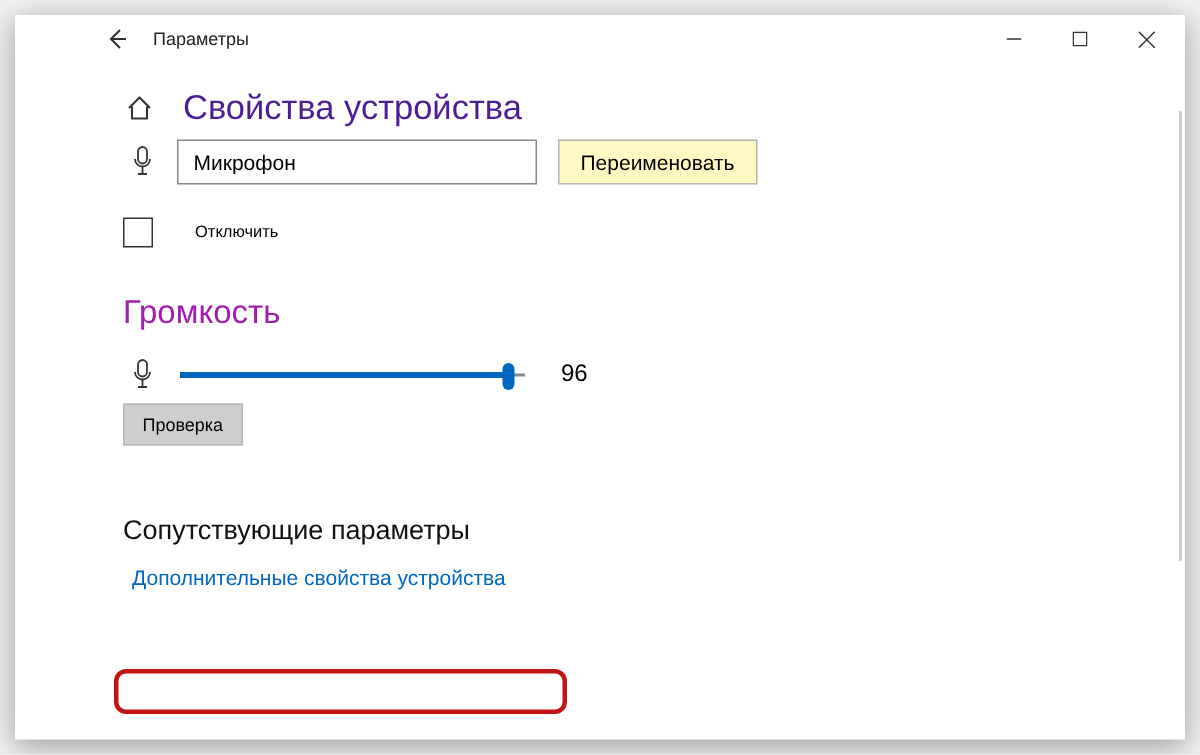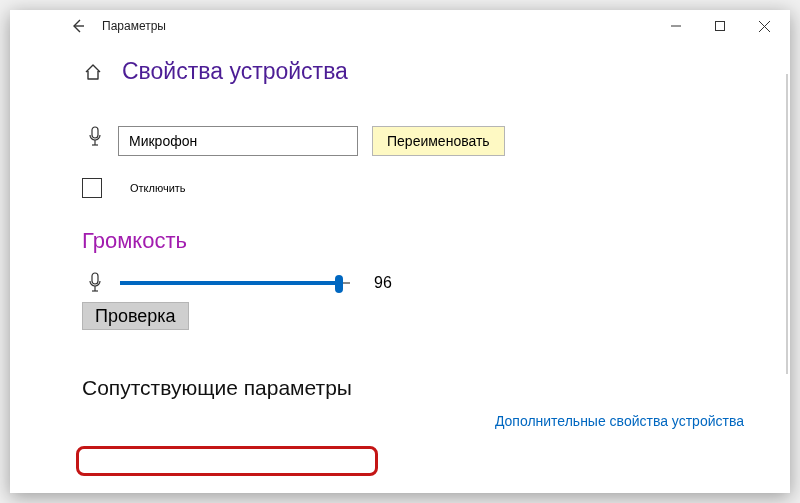--- a/index.html
+++ b/index.html
@@ -56,22 +56,22 @@
     display:inline-flex; align-items:center; justify-content:center;
     margin-right: 18px;
   }
   .page-title {
     font-size: 23px;
     font-weight: 400;
     color: #4c1d95;
   }
   
   .rename-row {
-    display:flex; align-items:flex-start;
-    margin-top: 41px;
+    display:flex; align-items:center;
+    margin-top: 8px;
   }
   .mic-mini {
     width: 26px; display:flex; justify-content:center;
   }
   .name-input {
     width: 240px; height: 30px;
     border: 1px solid #888;
     font-size: 14px;
     padding: 0 10px;
     margin-left: 10px;
@@ -133,35 +133,34 @@
   }
   .vol-value {
     font-size: 16px;
     margin-left: 24px;
   }
   .test-btn {
     height: 28px;
     margin-top: 8px;
     background: #cfcfcf;
     border: 1px solid #b5b5b5;
-    font-size: 18px;
+    font-size: 12px;
     padding: 0 12px;
     font-family: inherit;
     display:block;
   }
   
   .related-h {
-    font-size: 21px;
+    font-size: 18px;
     font-weight: 400;
     color: #111;
     margin-top: 46px;
   }
   .link-row {
     margin-top: 8px;
-    text-align: right;
   }
   .rel-link {
     font-size: 14px;
     color: #0067c0;
     display:inline-block;
     padding: 5px 16px 5px 6px;
   }
   .highlight-box {
     position: absolute;
     border: 3px solid #c41515;

